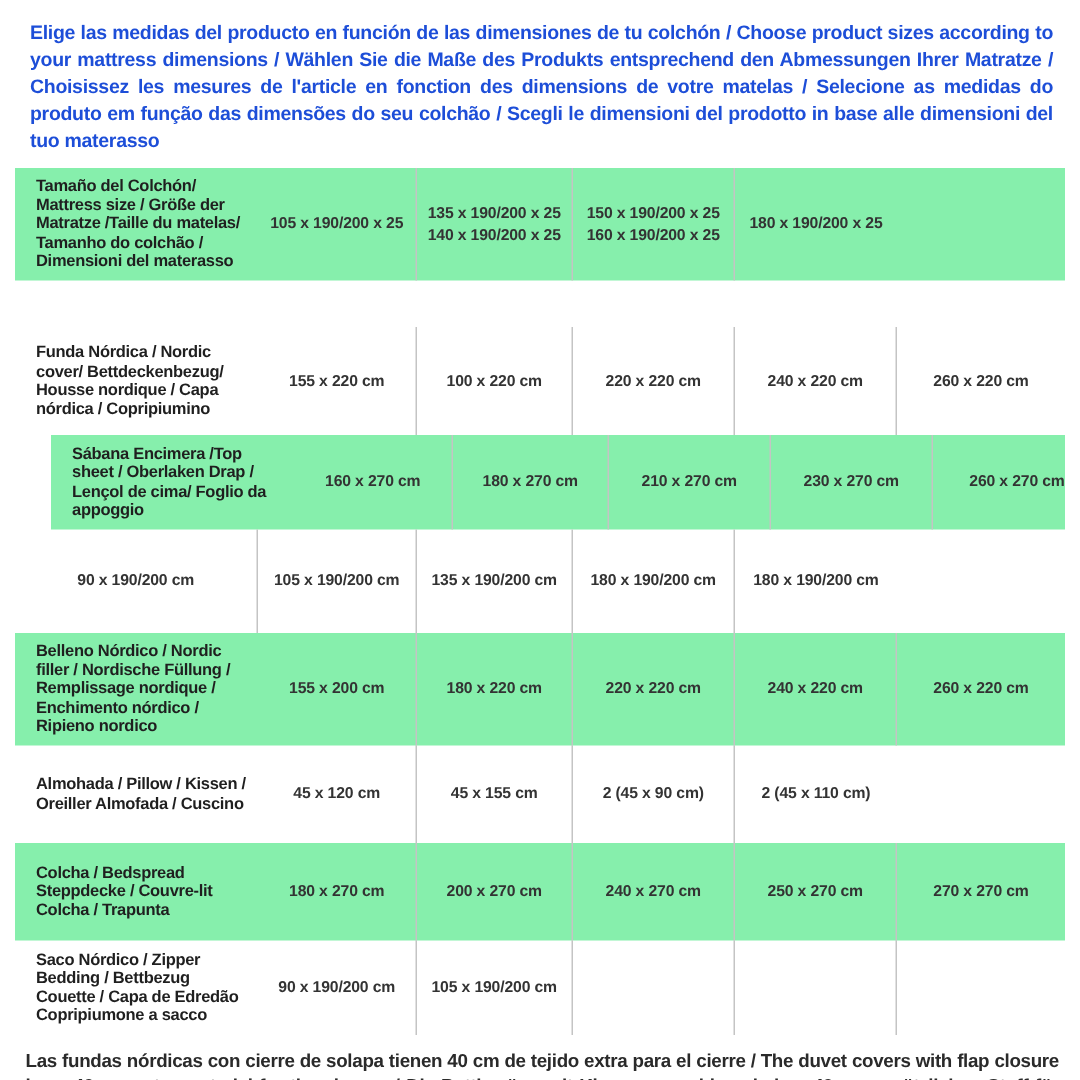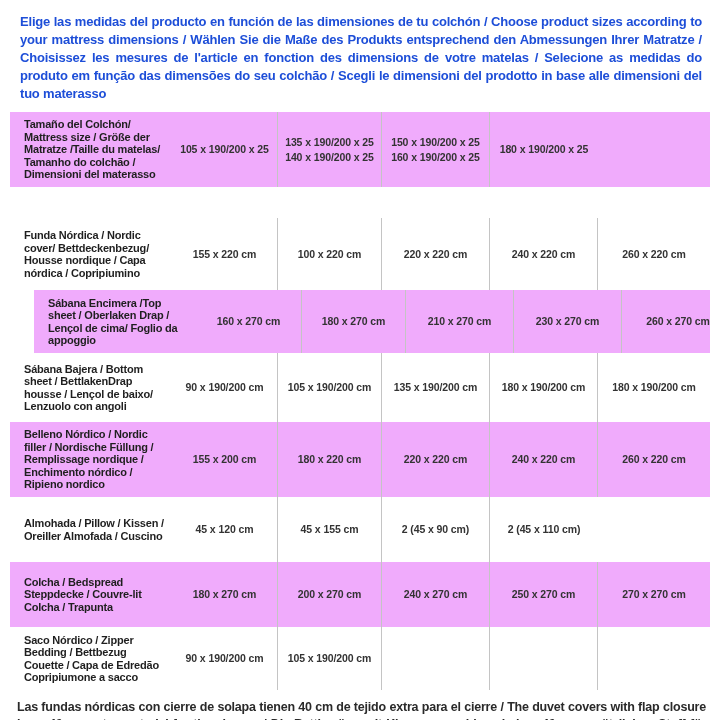--- a/index.html
+++ b/index.html
@@ -16,21 +16,21 @@
     letter-spacing: -0.2px;
   }
 
   .size-table { margin: 0 8px 0 10px; width: 700px; }
 
   .t-row {
     display: grid;
     grid-template-columns: 162px 106px 104px 108px 108px 112px;
     align-items: center;
   }
-  .t-row.stripe { background: #f0abfc; }
+  .t-row.stripe { background: #86efac; }
 
   .t-row:nth-child(1) { min-height: 75px; }
   .t-row:nth-child(2) { min-height: 72px; margin-top: 31px; }
   .t-row:nth-child(3) { min-height: 63px; margin-left: 24px; }
   .t-row:nth-child(4) { min-height: 69px; }
   .t-row:nth-child(5) { min-height: 75px; }
   .t-row:nth-child(6) { min-height: 65px; }
   .t-row:nth-child(7) { min-height: 65px; }
   .t-row:nth-child(8) { min-height: 63px; }
 
@@ -97,21 +97,20 @@
   <div class="t-row stripe">
     <div class="label-cell">Sábana Encimera /Top sheet / Oberlaken Drap / Lençol de cima/ Foglio da appoggio</div>
     <div class="value-cell sep">160 x 270 cm</div>
     <div class="value-cell sep">180 x 270 cm</div>
     <div class="value-cell sep">210 x 270 cm</div>
     <div class="value-cell sep">230 x 270 cm</div>
     <div class="value-cell">260 x 270 cm</div>
   </div>
 
   <div class="t-row">
-    <div class="label-cell">Sábana Bajera / Bottom sheet / BettlakenDrap housse / Lençol de baixo/ Lenzuolo con angoli</div>
     <div class="value-cell sep">90 x 190/200 cm</div>
     <div class="value-cell sep">105 x 190/200 cm</div>
     <div class="value-cell sep">135 x 190/200 cm</div>
     <div class="value-cell sep">180 x 190/200 cm</div>
     <div class="value-cell">180 x 190/200 cm</div>
   </div>
 
   <div class="t-row stripe">
     <div class="label-cell">Belleno Nórdico / Nordic filler / Nordische Füllung / Remplissage nordique / Enchimento nórdico / Ripieno nordico</div>
     <div class="value-cell sep">155 x 200 cm</div>

